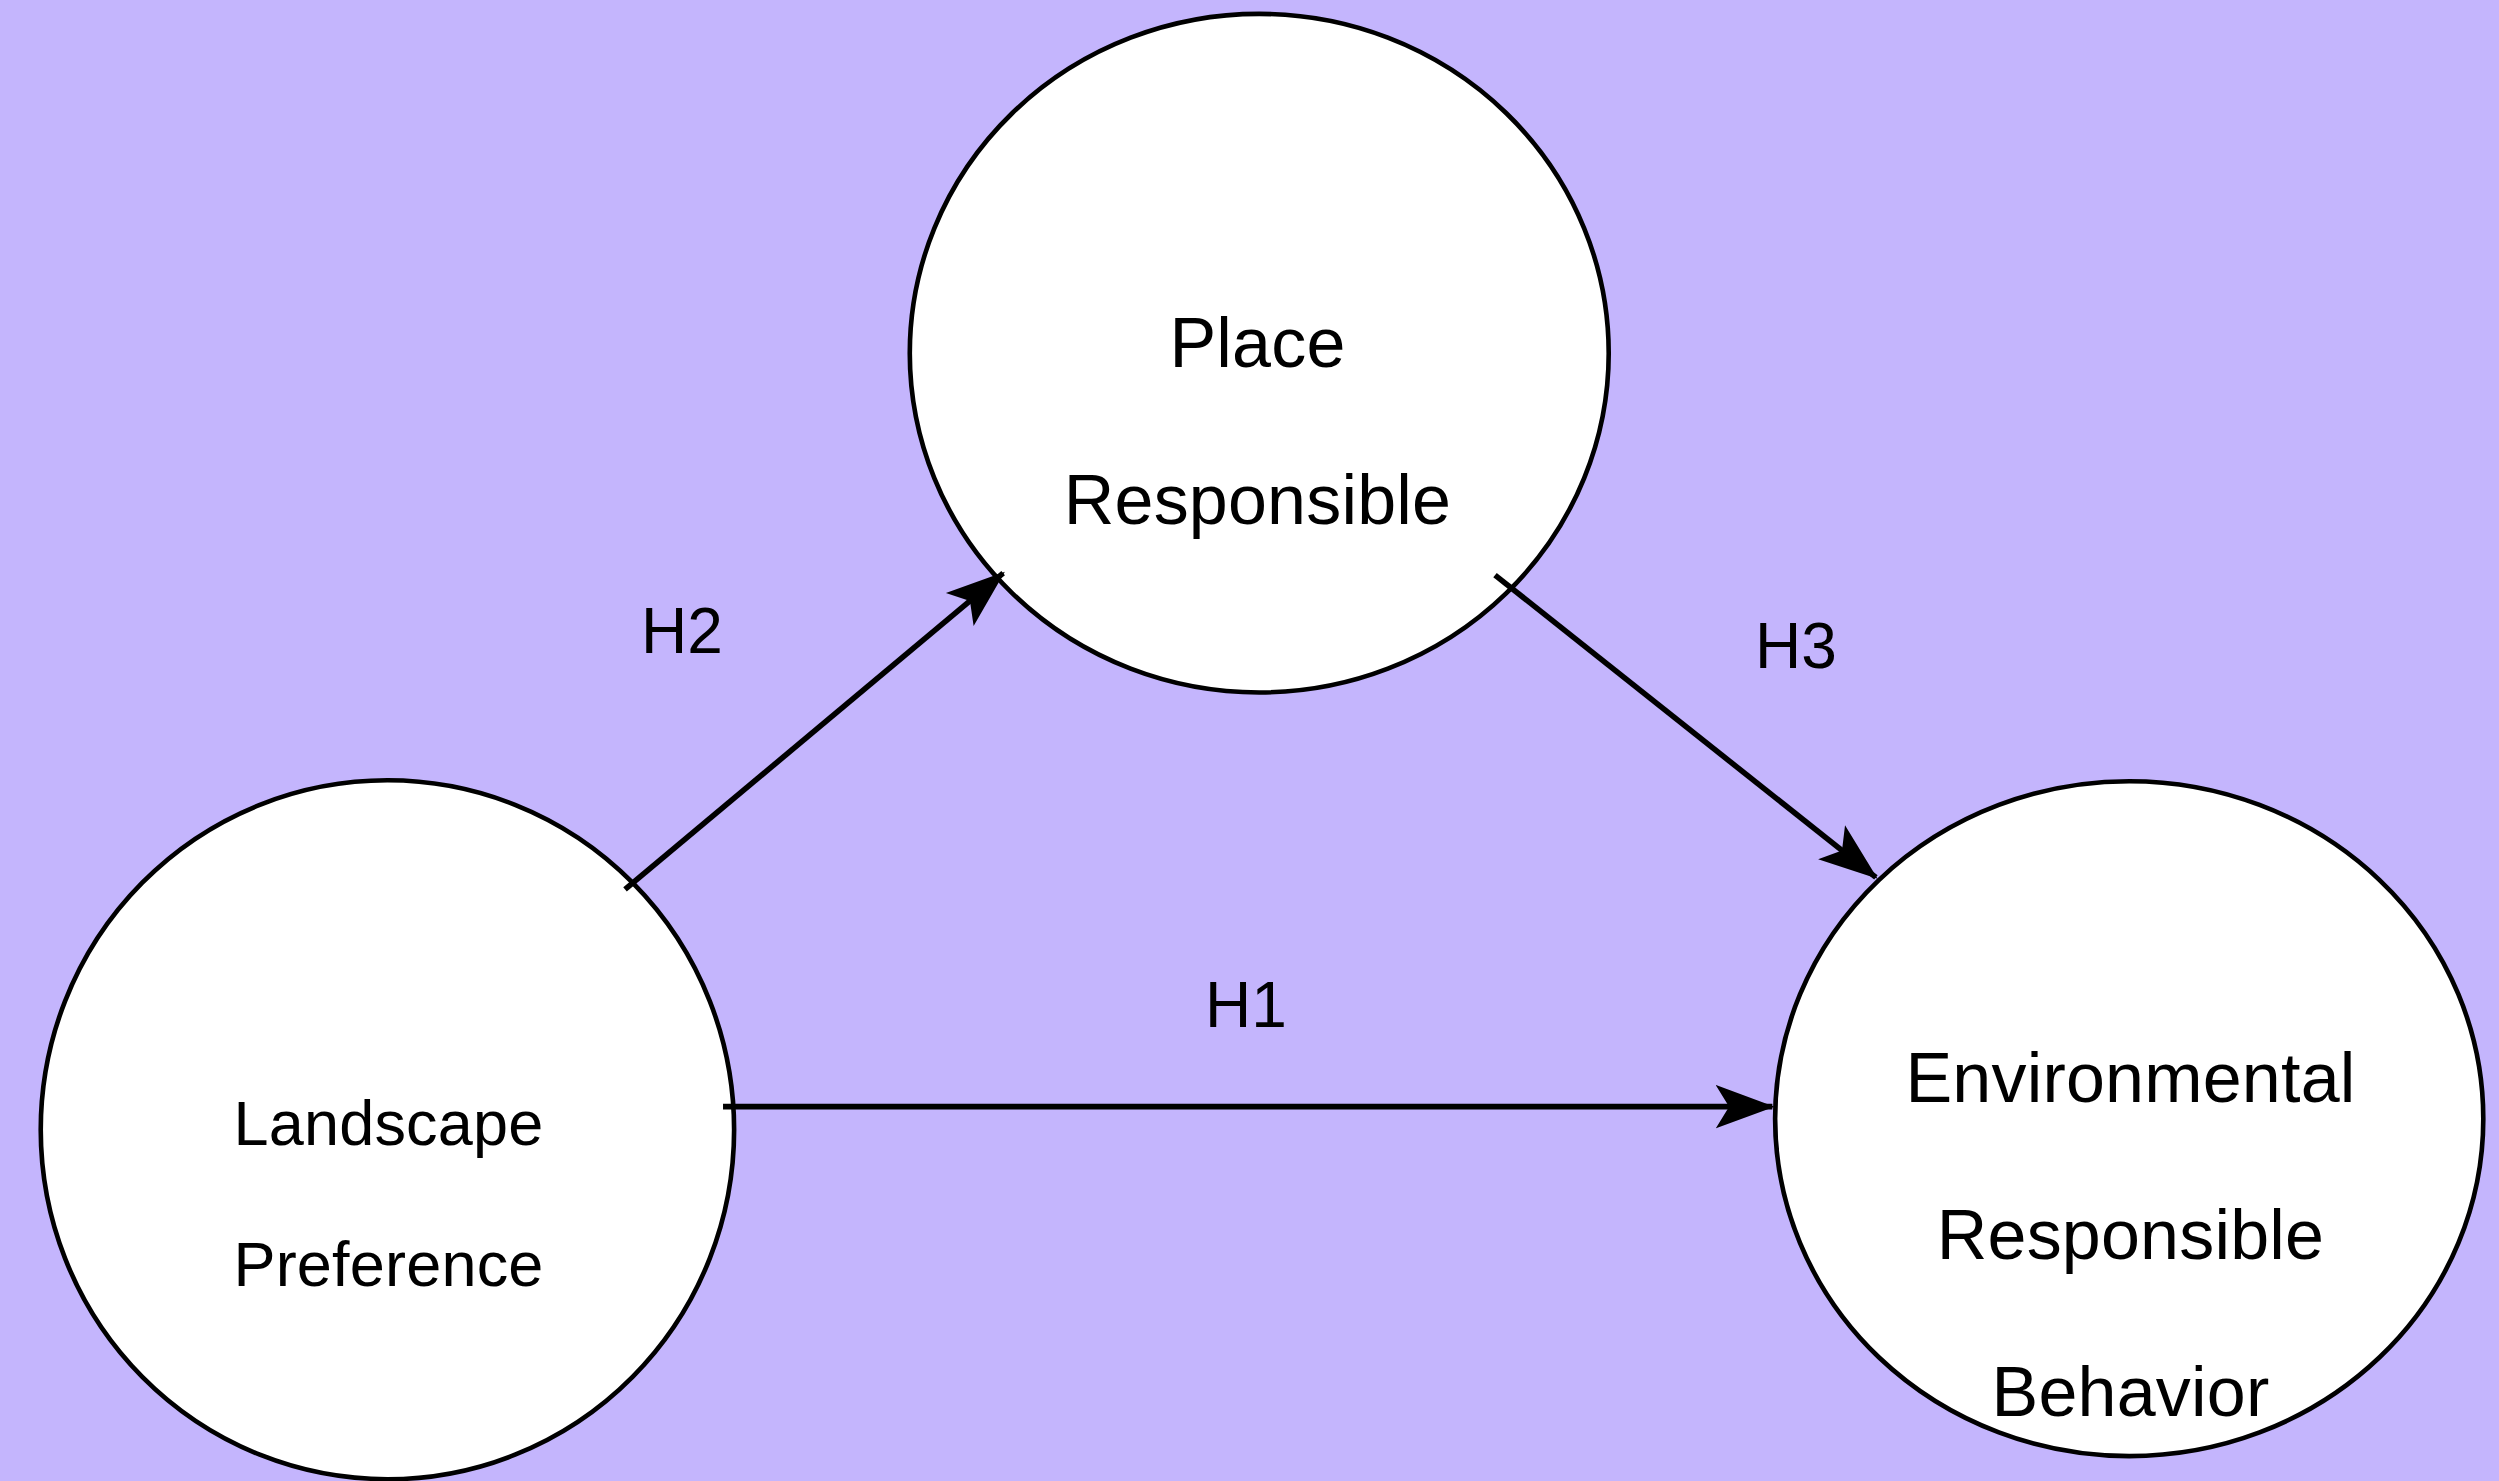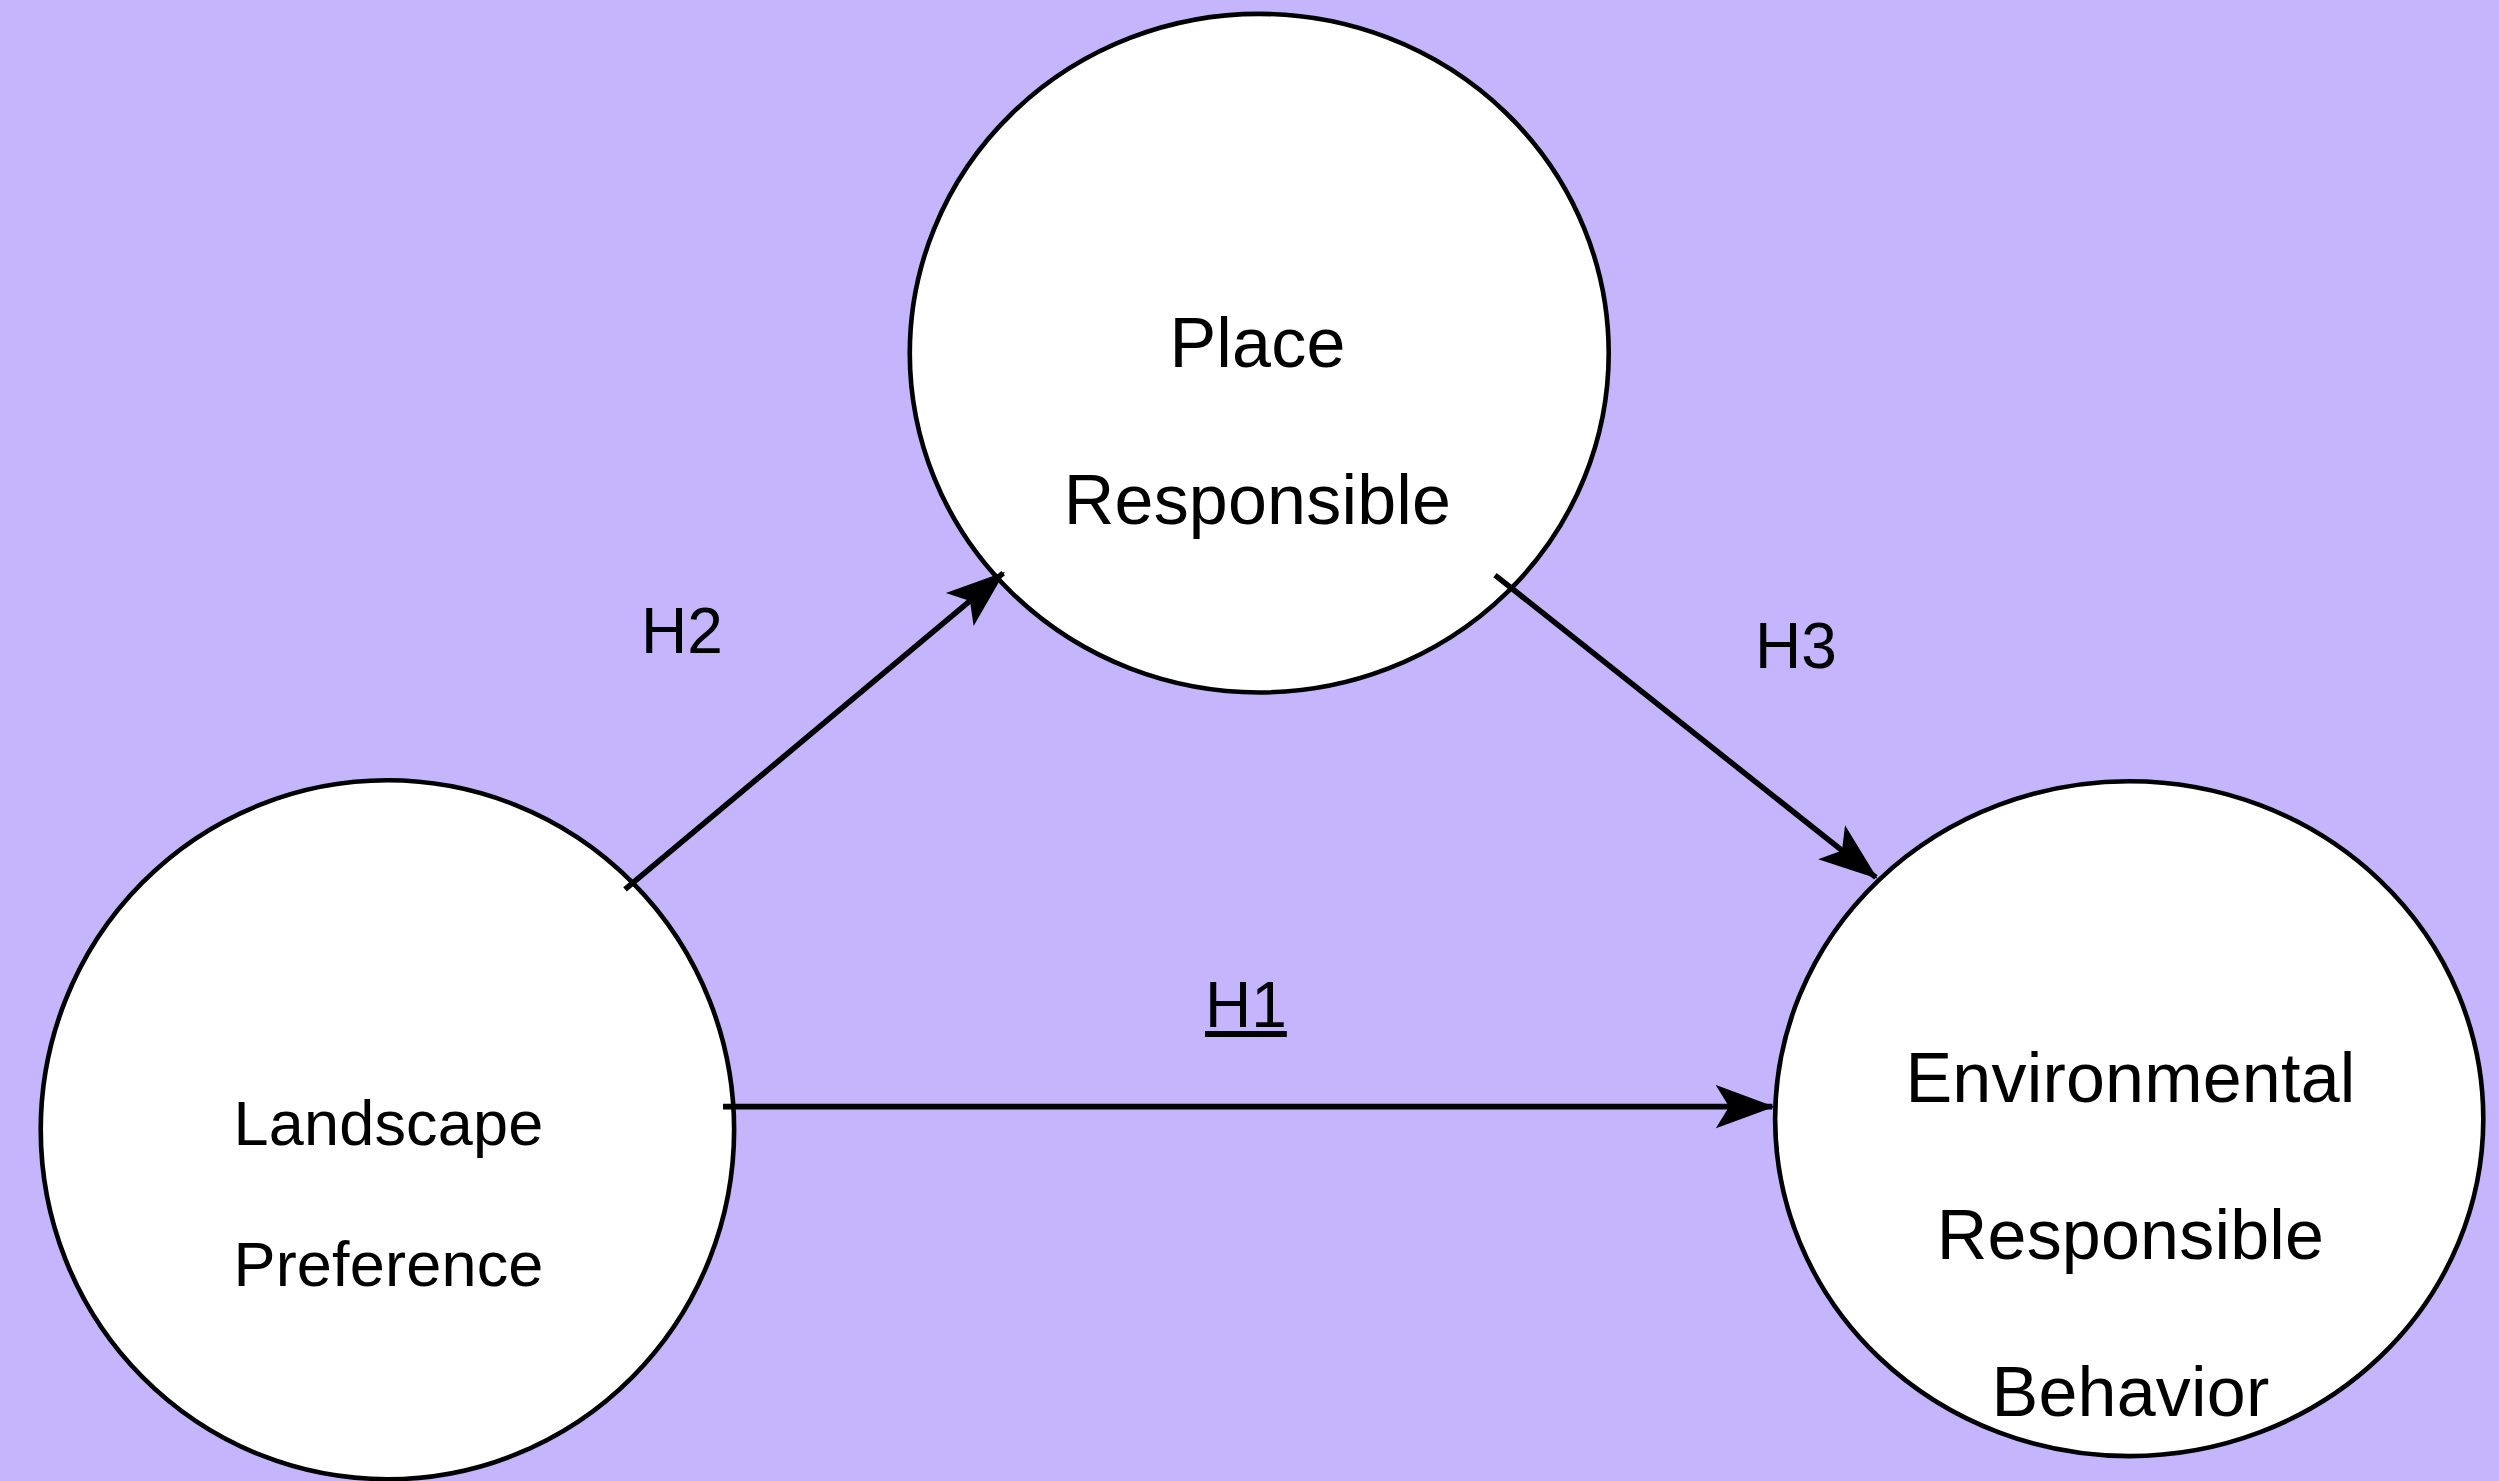--- a/index.html
+++ b/index.html
@@ -62,21 +62,21 @@
     position: absolute;
     color: #000000;
     font-size: 64px;
     font-weight: 400;
     line-height: 1;
     pointer-events: none;
     font-family: "Liberation Sans", "DejaVu Sans", sans-serif;
   }
   #edge-label-h2 { left: 641px; top: 599px; }
   #edge-label-h3 { left: 1755px; top: 614px; }
-  #edge-label-h1 { left: 1205px; top: 973px; text-decoration: underline; }
+  #edge-label-h1 { left: 1205px; top: 973px; }
 </style>
 </head>
 <body>
 
 <div id="diagram-root">
 
   <svg id="diagram-svg" viewBox="0 0 2704 1603" xmlns="http://www.w3.org/2000/svg">
     <defs>
       <marker id="arrowhead" markerWidth="11" markerHeight="9" refX="10.2" refY="4.5" orient="auto" markerUnits="strokeWidth">
         <path d="M0,0.6 L10.6,4.5 L0,8.4 L2.4,4.5 Z" fill="#000000"></path>

